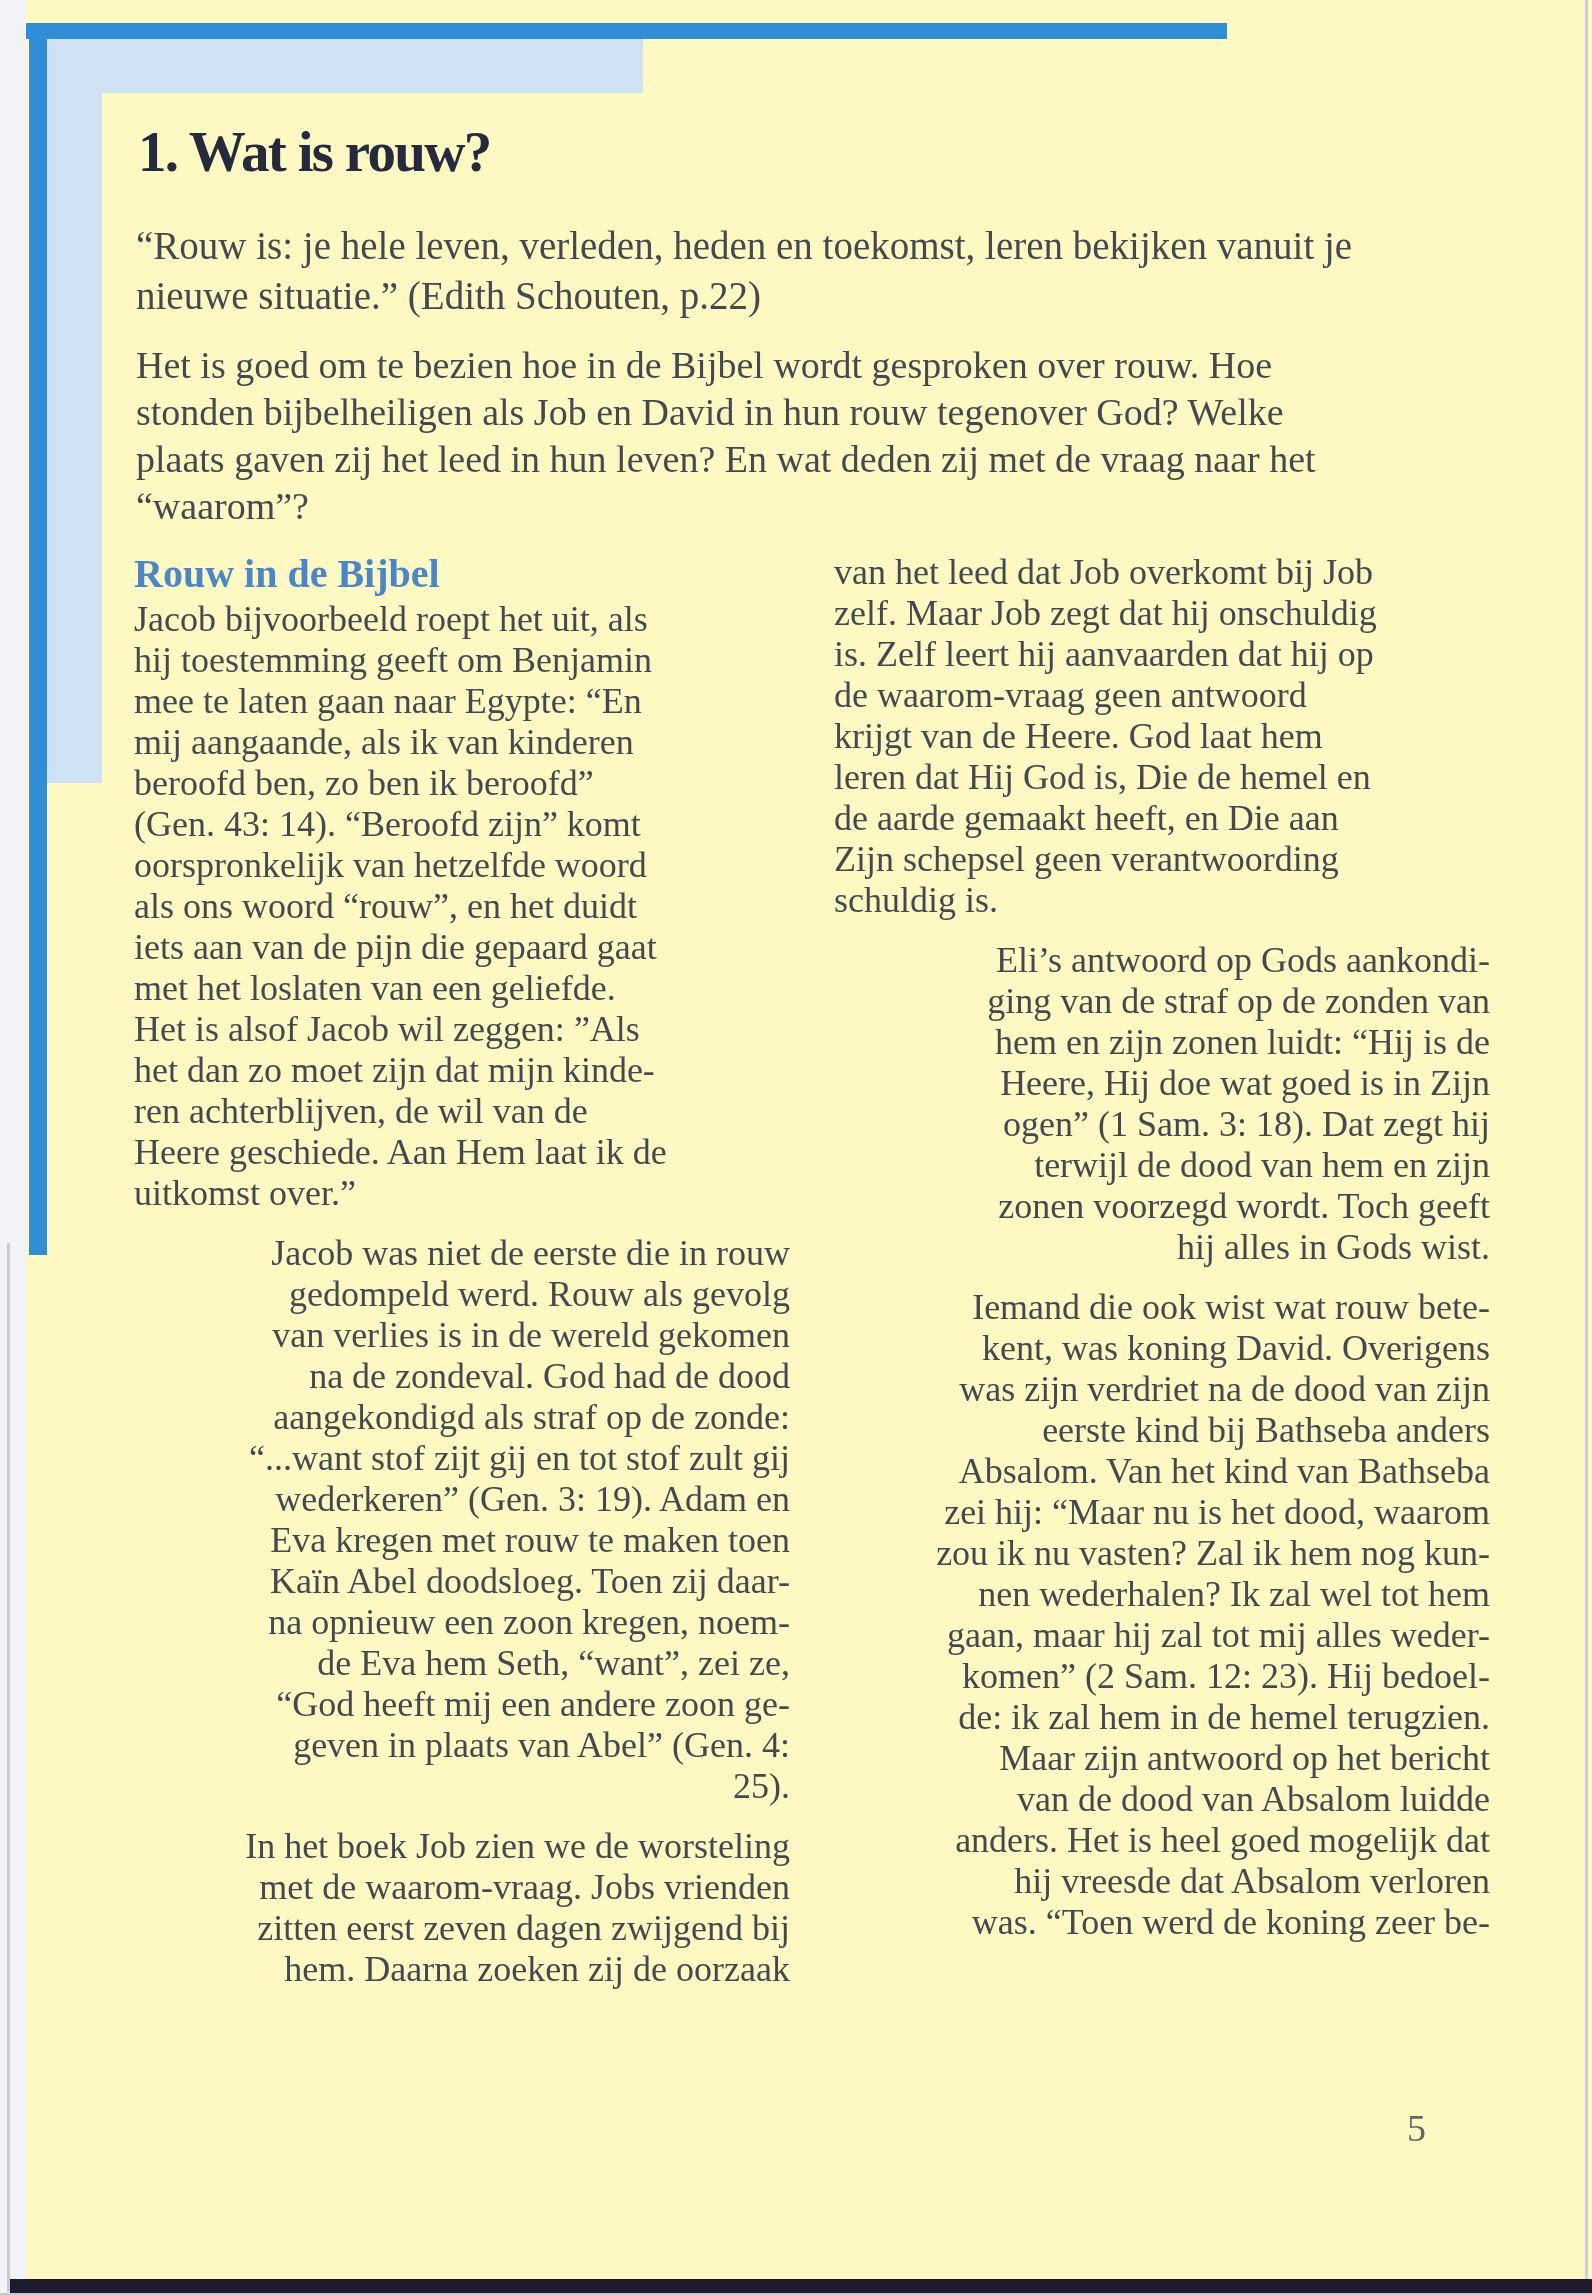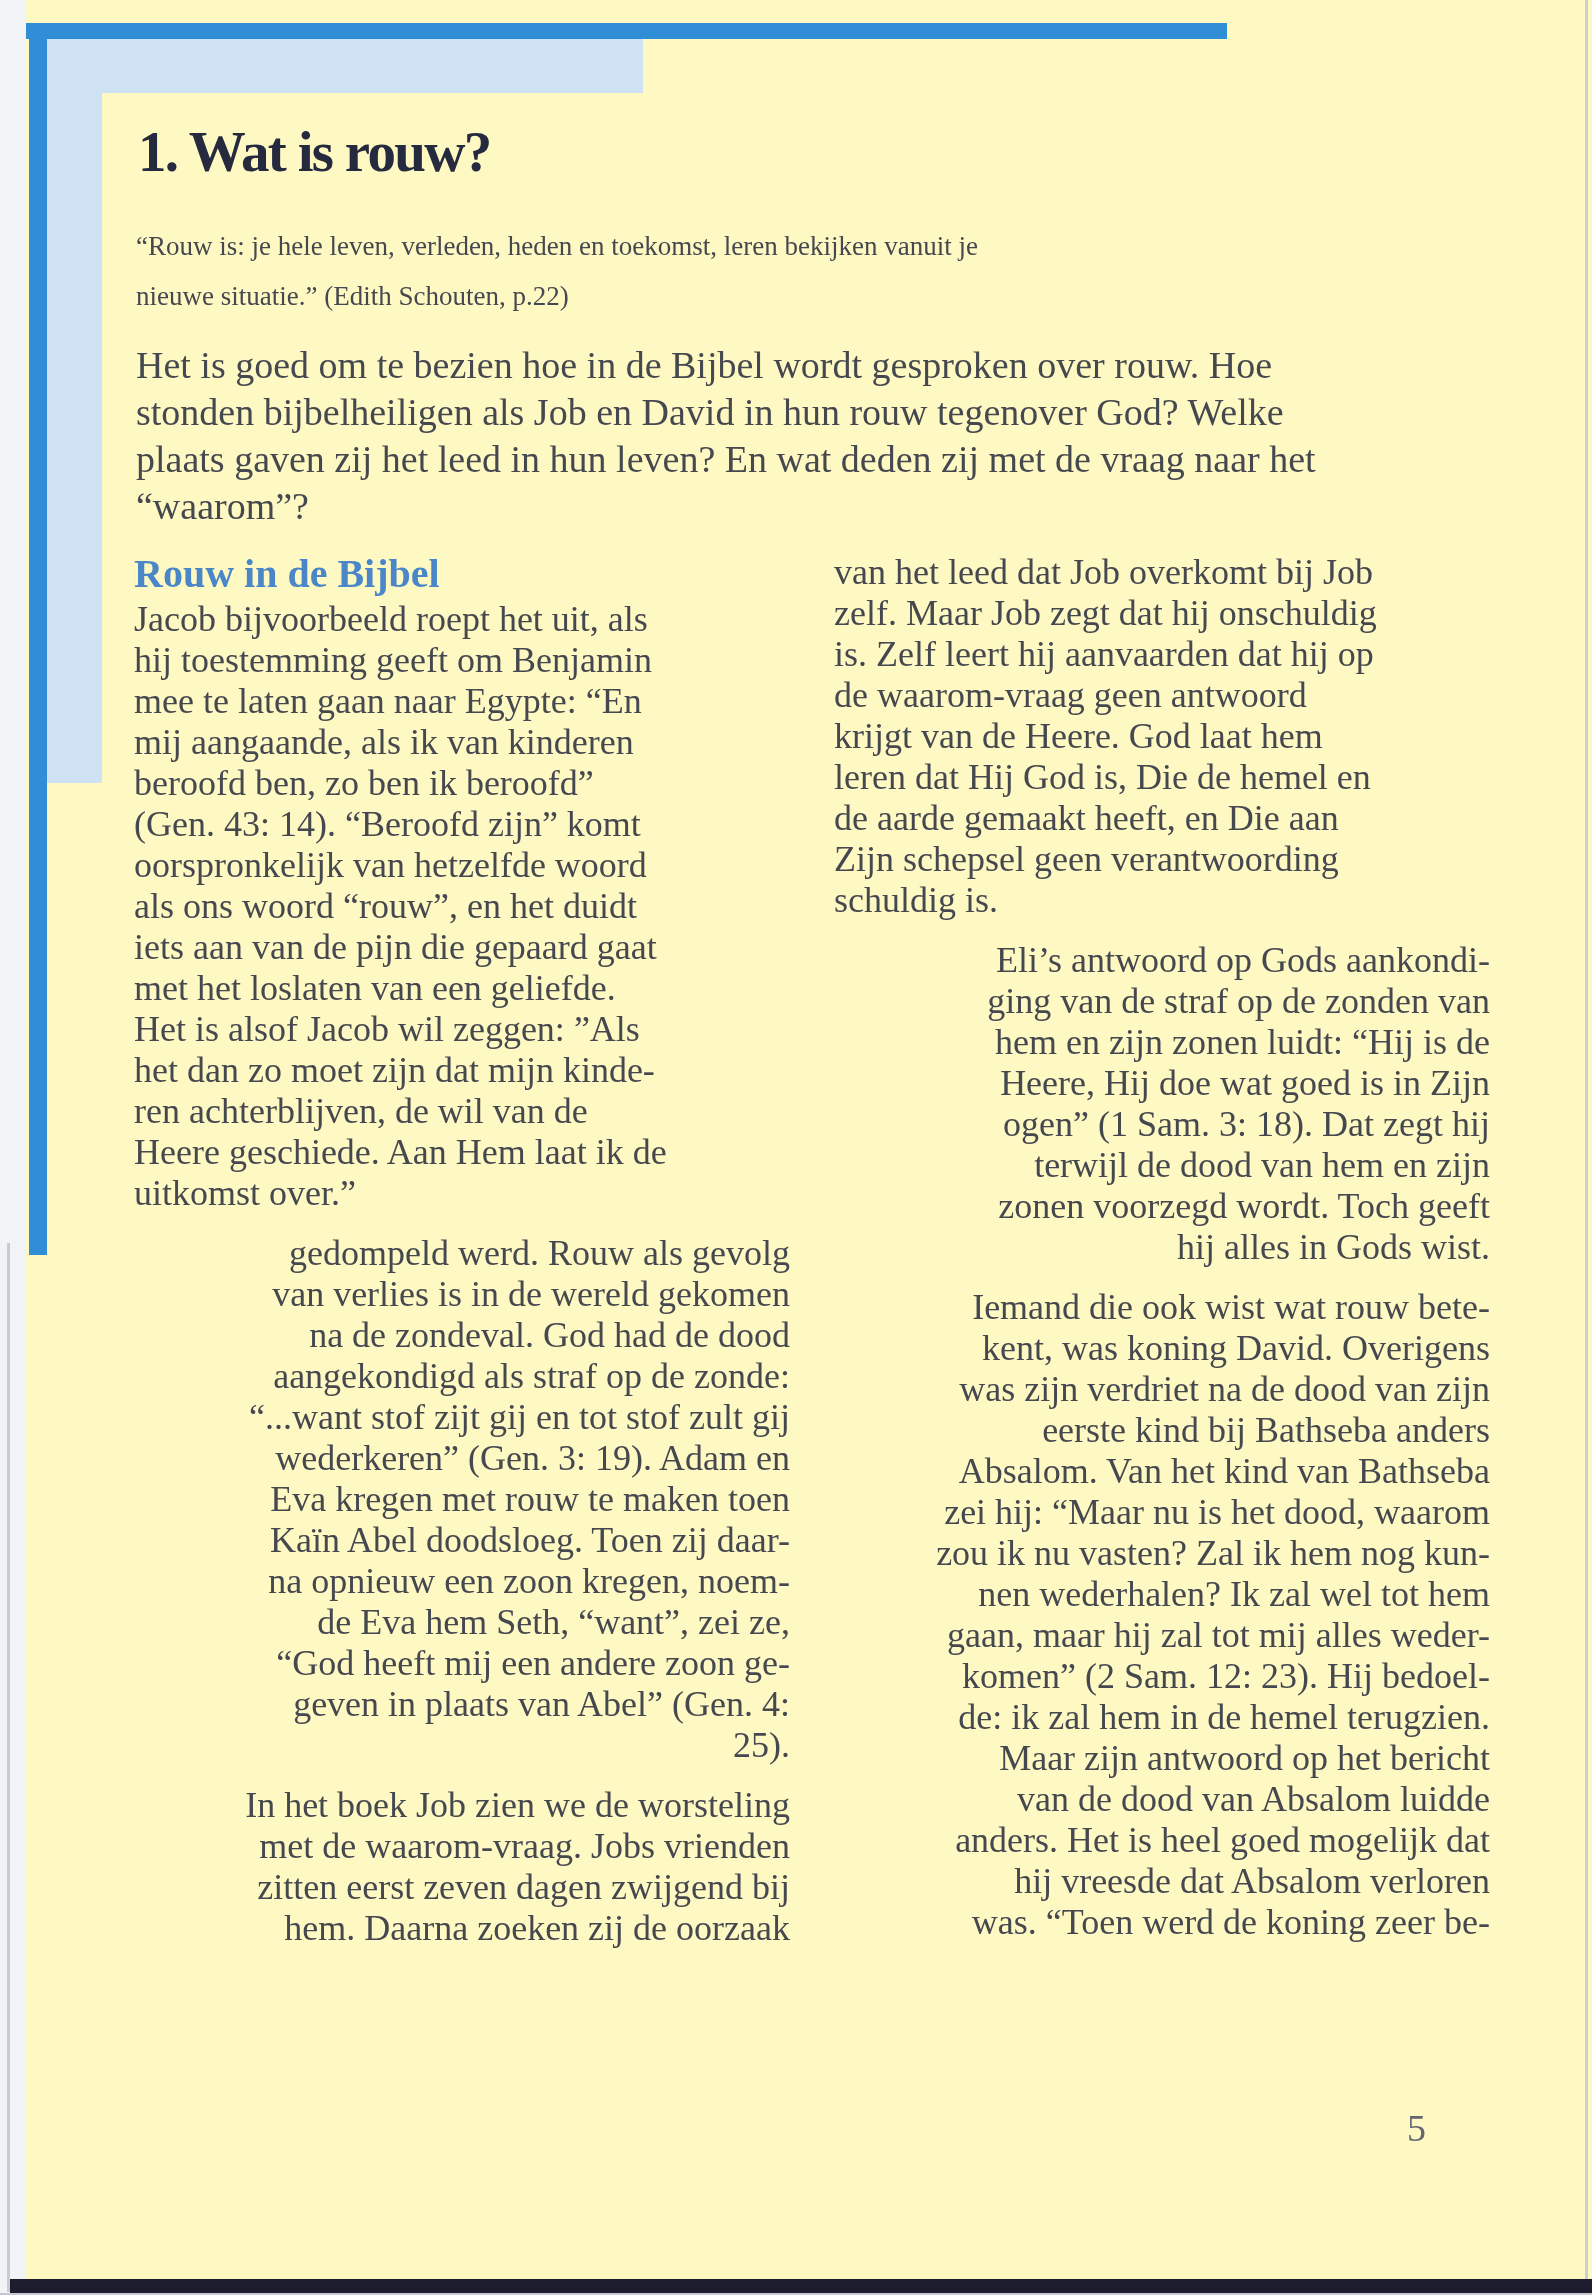--- a/index.html
+++ b/index.html
@@ -48,21 +48,21 @@
     position: absolute; left: 0; top: 2293px; width: 100%; height: 2.6px;
     background: #c6c7d2;
   }
   .chapter-title {
     position: absolute; left: 138px; top: 119px; margin: 0;
     font-size: 57px; font-weight: 700; letter-spacing: -1.7px;
     color: var(--title-color, #262a3e);
   }
   .quote-block {
     position: absolute; left: 136px; top: 221px; width: 1363px;
-    font-size: 27px; line-height: 50px; color: var(--body-text, #46484f);
+    font-size: 39px; line-height: 50px; color: var(--body-text, #46484f);
   }
   .intro-block {
     position: absolute; left: 136px; top: 342px; width: 1363px;
     font-size: 38px; line-height: 47px; color: var(--body-text, #46484f);
   }
   .column {
     position: absolute; top: 552px; width: 656px;
     font-size: 36px; line-height: 41px; font-family: Liberation Serif, serif;
   }
   .column-left  { left: 134px; }
@@ -121,20 +121,21 @@
           <div class="line">als ons woord “rouw”, en het duidt</div>
           <div class="line">iets aan van de pijn die gepaard gaat</div>
           <div class="line">met het loslaten van een geliefde.</div>
           <div class="line">Het is alsof Jacob wil zeggen: ”Als</div>
           <div class="line">het dan zo moet zijn dat mijn kinde-</div>
           <div class="line">ren achterblijven, de wil van de</div>
           <div class="line">Heere geschiede. Aan Hem laat ik de</div>
           <div class="line">uitkomst over.”</div>
         </div>
         <div class="paragraph">
+          <div class="line">Jacob was niet de eerste die in rouw</div>
           <div class="line">gedompeld werd. Rouw als gevolg</div>
           <div class="line">van verlies is in de wereld gekomen</div>
           <div class="line">na de zondeval. God had de dood</div>
           <div class="line">aangekondigd als straf op de zonde:</div>
           <div class="line">“...want stof zijt gij en tot stof zult gij</div>
           <div class="line">wederkeren” (Gen. 3: 19). Adam en</div>
           <div class="line">Eva kregen met rouw te maken toen</div>
           <div class="line">Kaïn Abel doodsloeg. Toen zij daar-</div>
           <div class="line">na opnieuw een zoon kregen, noem-</div>
           <div class="line">de Eva hem Seth, “want”, zei ze,</div>

